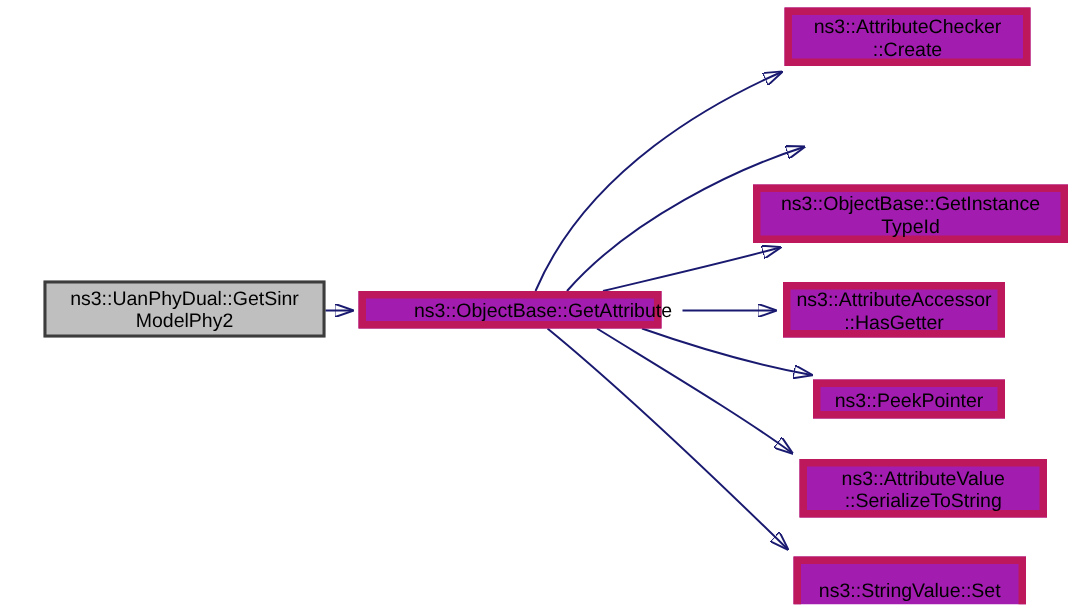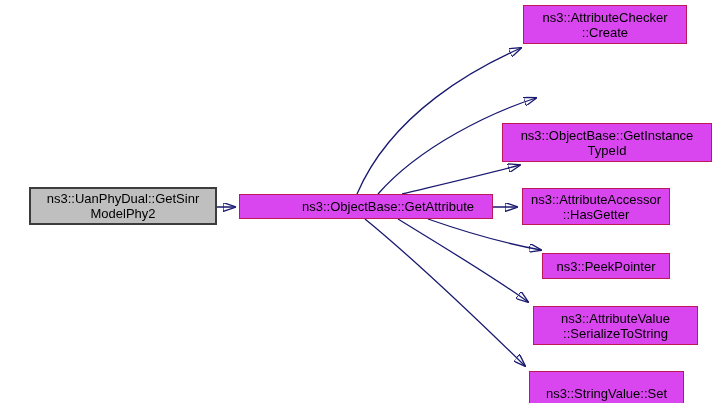--- a/index.html
+++ b/index.html
@@ -23,22 +23,22 @@
     height: 403px;
   }
   .edges path {
     fill: none;
     stroke: #191970;
     stroke-width: 1.3;
   }
   .node {
     position: absolute;
     box-sizing: border-box;
-    background: #d946ef;
-    border: 1px solid #be185d;
+    background: #a21caf;
+    border: 5px solid #be185d;
     display: flex;
     align-items: center;
     justify-content: center;
     text-align: center;
     font-size: 13px;
     line-height: 15px;
     color: #000000;
     cursor: pointer;
   }
   .node span {
@@ -70,21 +70,21 @@
     <path d="M 428 219 C 468 233, 508 244, 541 250" marker-end="url(#arrow)"></path>
     <path d="M 398 219 C 445 248, 497 279, 528 302" marker-end="url(#arrow)"></path>
     <path d="M 365 219 C 420 264, 482 324, 525 366" marker-end="url(#arrow)"></path>
   </svg>
 
   <div class="node root" style="left:5px; top:187px; width:188px; height:38px;margin-left:24px;">
     <span>ns3::UanPhyDual::GetSinr
 ModelPhy2</span>
   </div>
 
-  <div class="node" style="left:239px; top:194px; width:254px; height:25px;padding-left:44px;">
+  <div class="node" style="left:239px; top:194px; width:202px; height:25px;padding-left:44px;">
     <span>ns3::ObjectBase::GetAttribute</span>
   </div>
 
   <div class="node" style="left:523px; top:5px; width:164px; height:39px;">
     <span>ns3::AttributeChecker
 ::Create</span>
   </div>
 
 
   <div class="node" style="left:502px; top:123px; width:210px; height:39px;">

